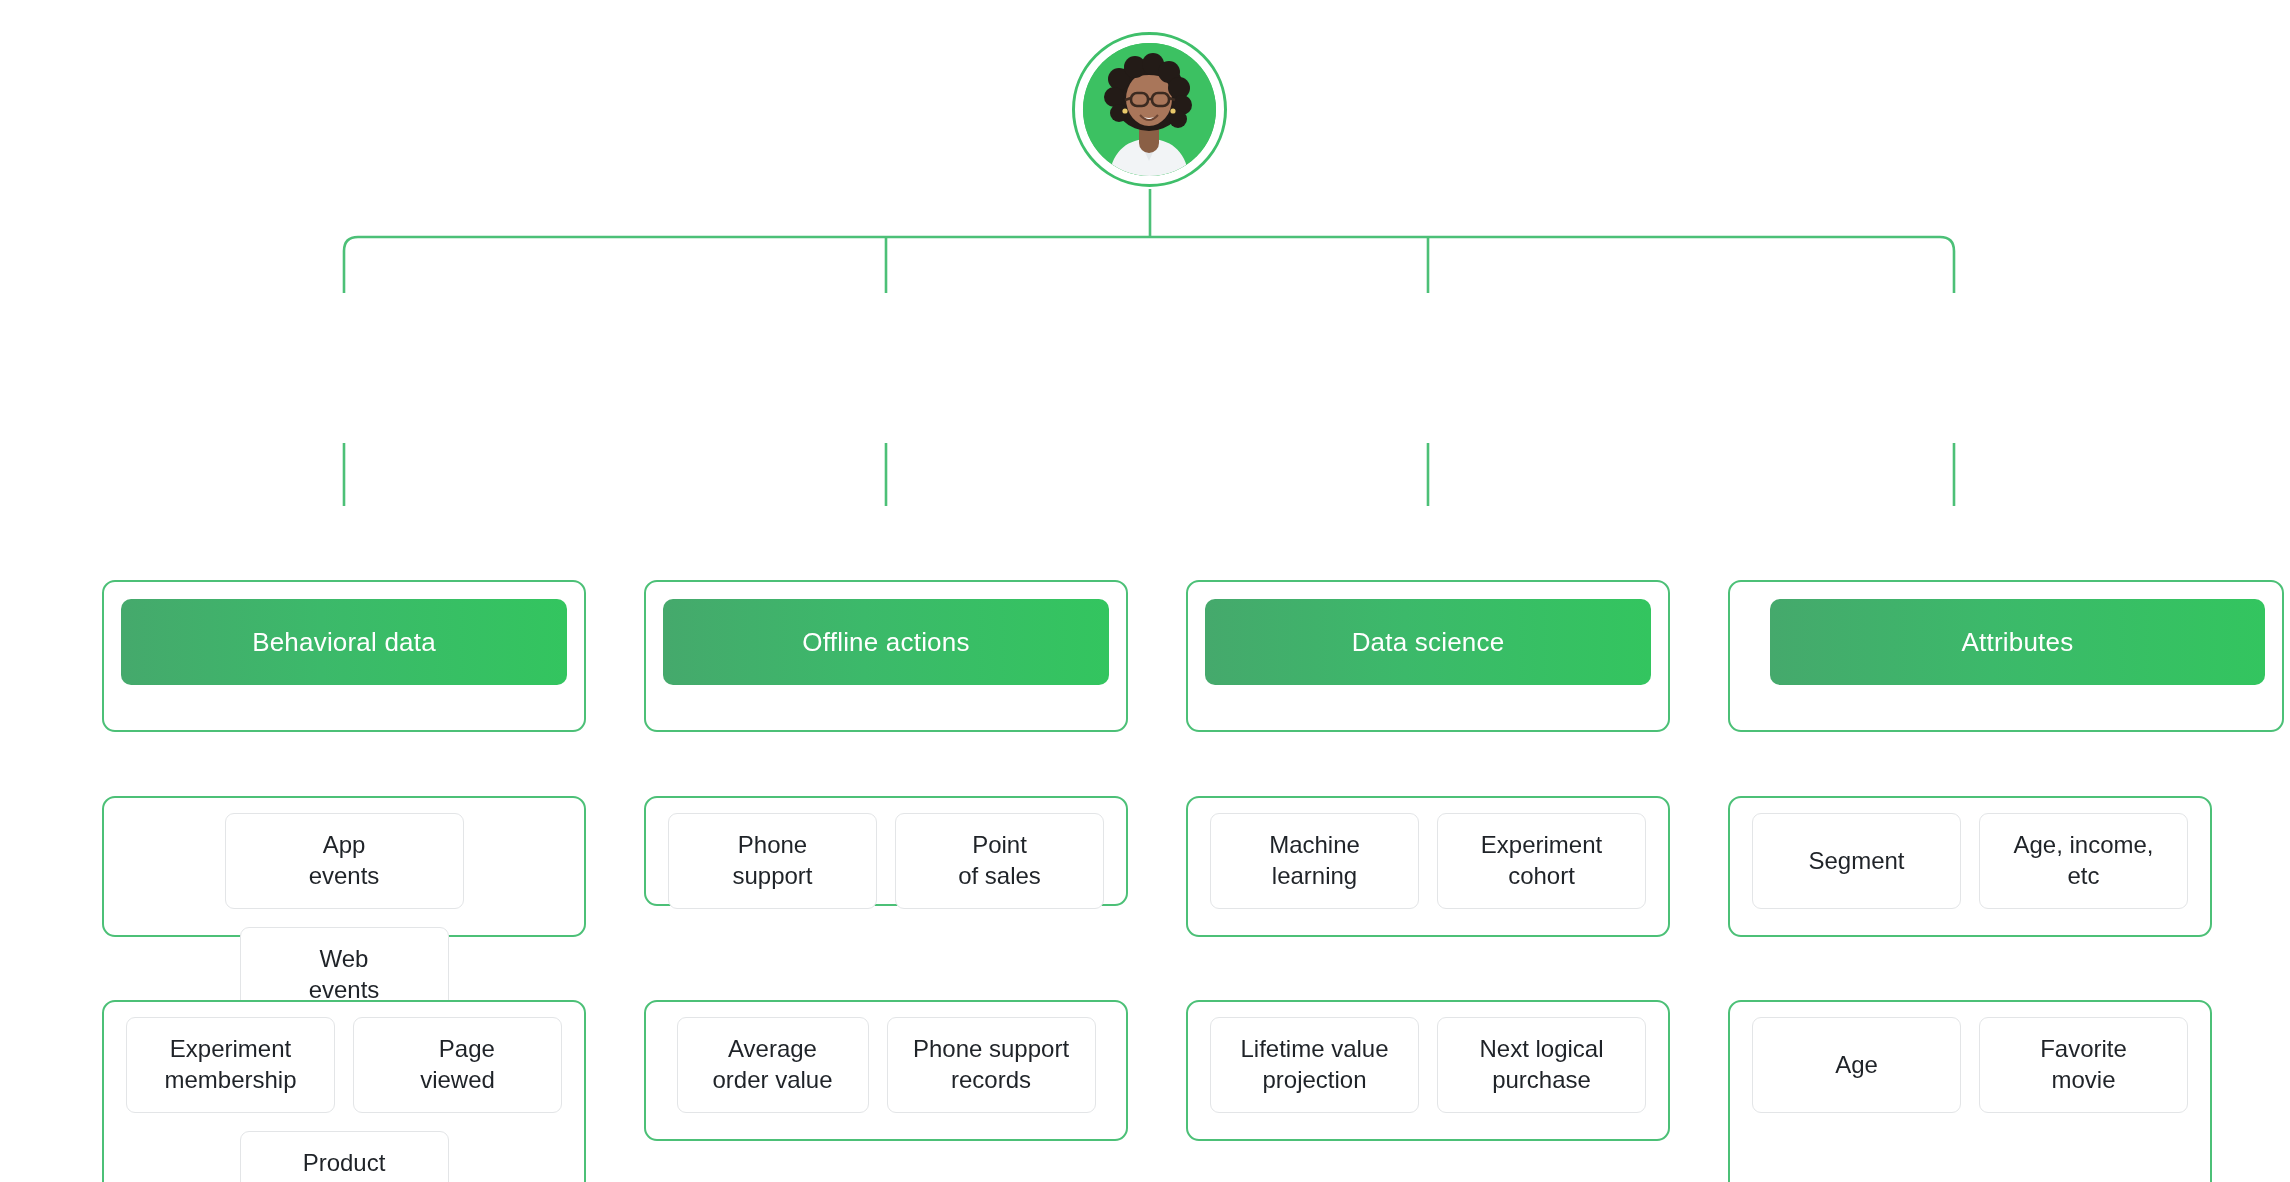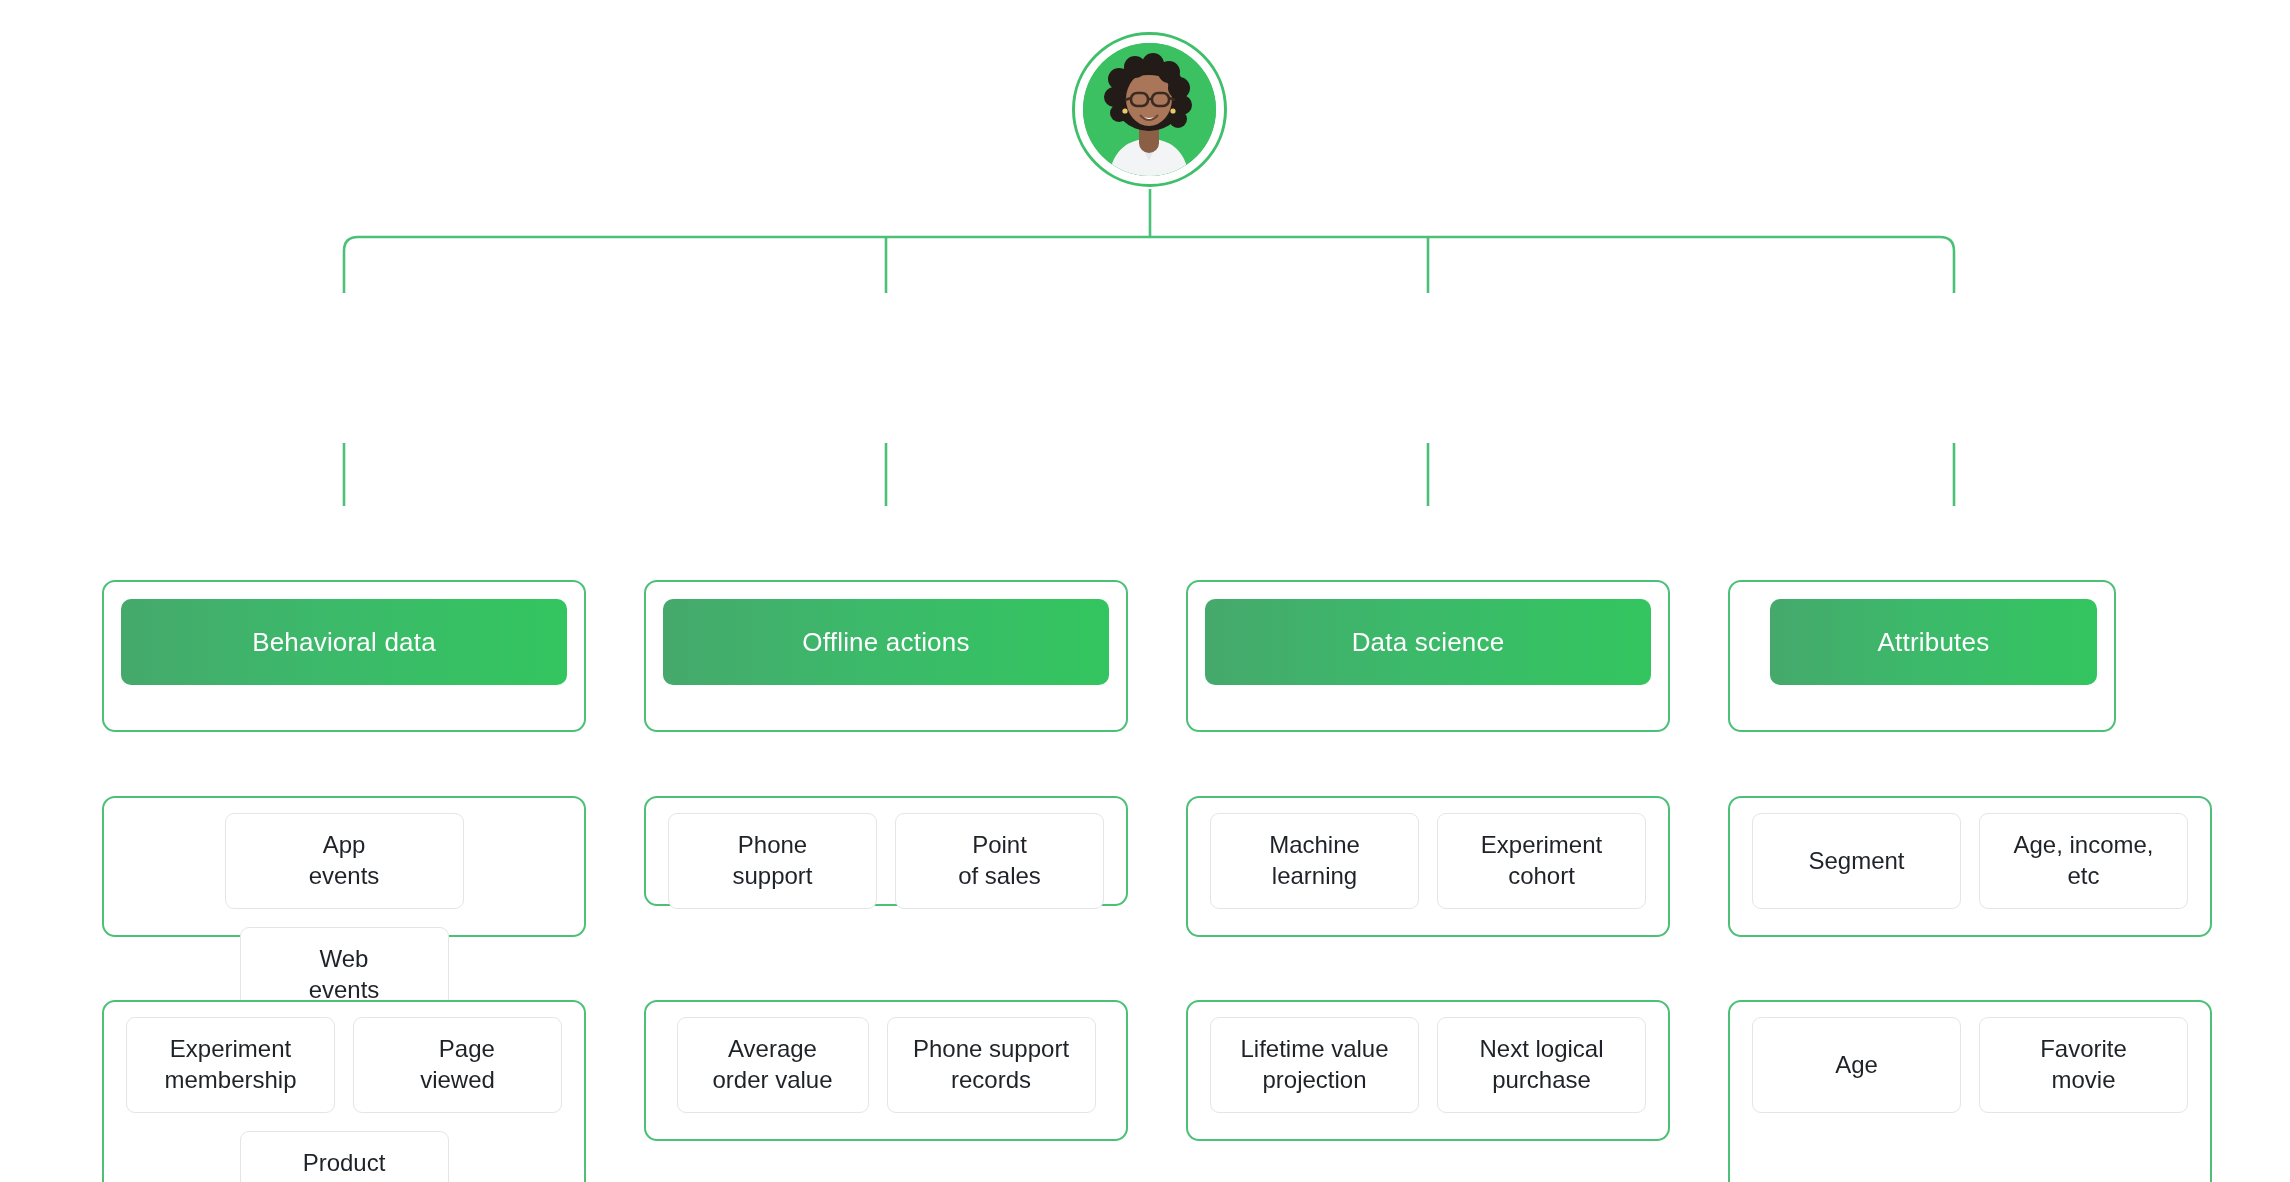--- a/index.html
+++ b/index.html
@@ -235,21 +235,21 @@
 
     <div class="card chip-card" style="left:1186px; top:710px; width:484px; height:141px;">
       <div class="chip" style="width:209px;">Lifetime value
 projection</div>
       <div class="chip" style="width:209px;">Next logical
 purchase</div>
     </div>
   </div>
 
   <div class="col">
-    <div class="card header-card" style="left:1728px; top:290px; width:388px; height:152px;padding-left:40px;">
+    <div class="card header-card" style="left:1728px; top:290px; width:556px; height:152px;padding-left:40px;">
       <div class="header-pill">Attributes</div>
     </div>
 
     <div class="card chip-card" style="left:1728px; top:506px; width:484px; height:141px;">
       <div class="chip" style="width:209px;">Segment</div>
       <div class="chip" style="width:209px;">Age, income,
 etc</div>
     </div>
 
     <div class="card chip-card" style="left:1728px; top:710px; width:484px; height:270px;">

